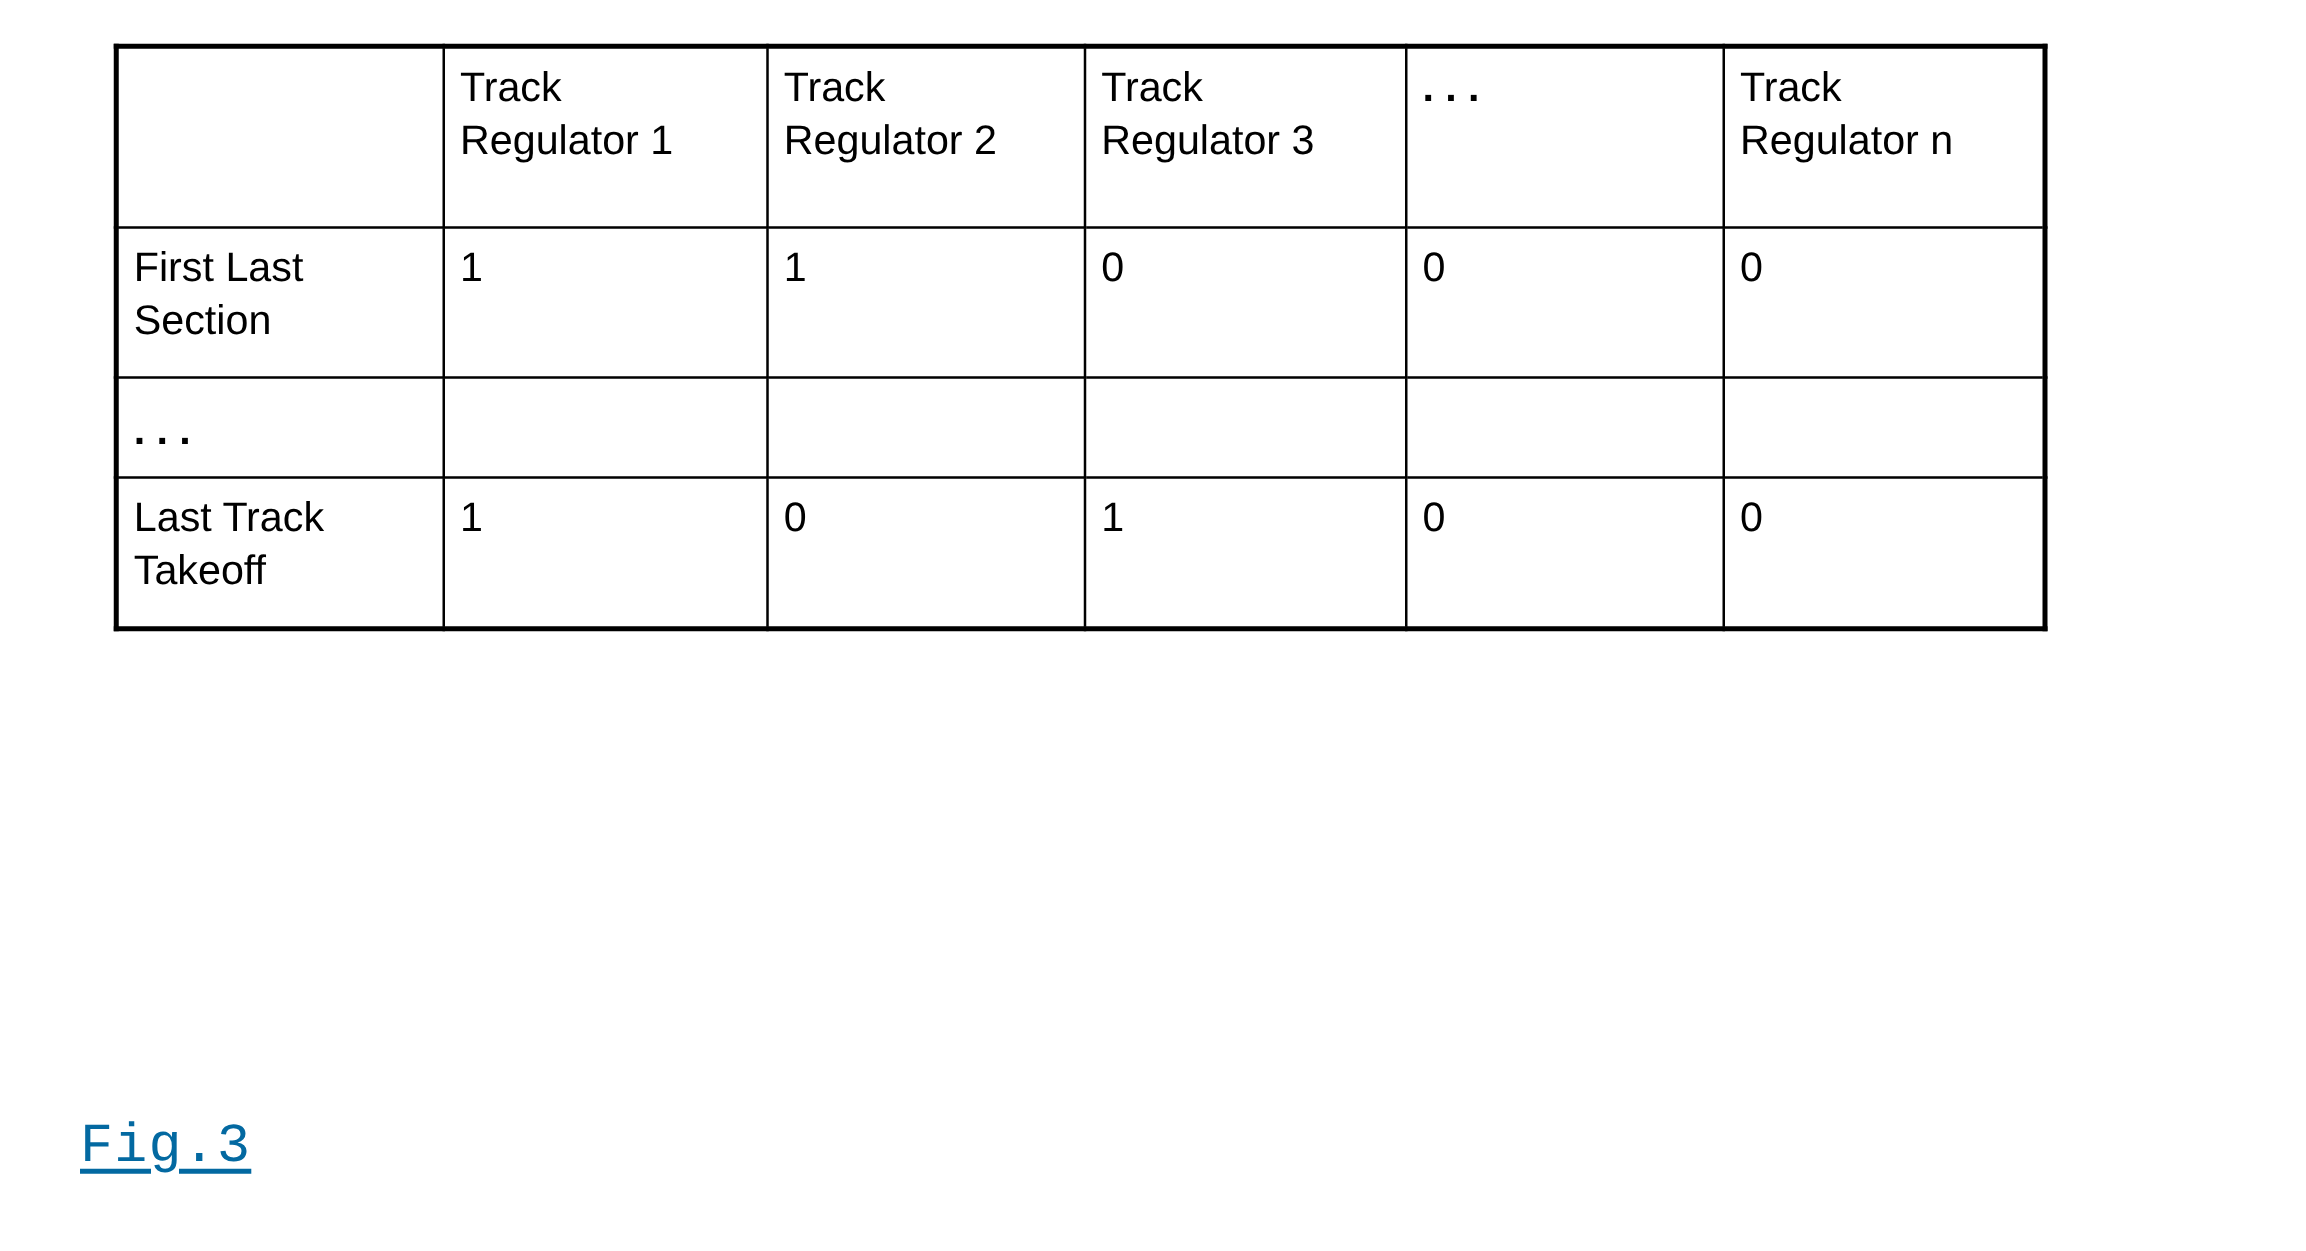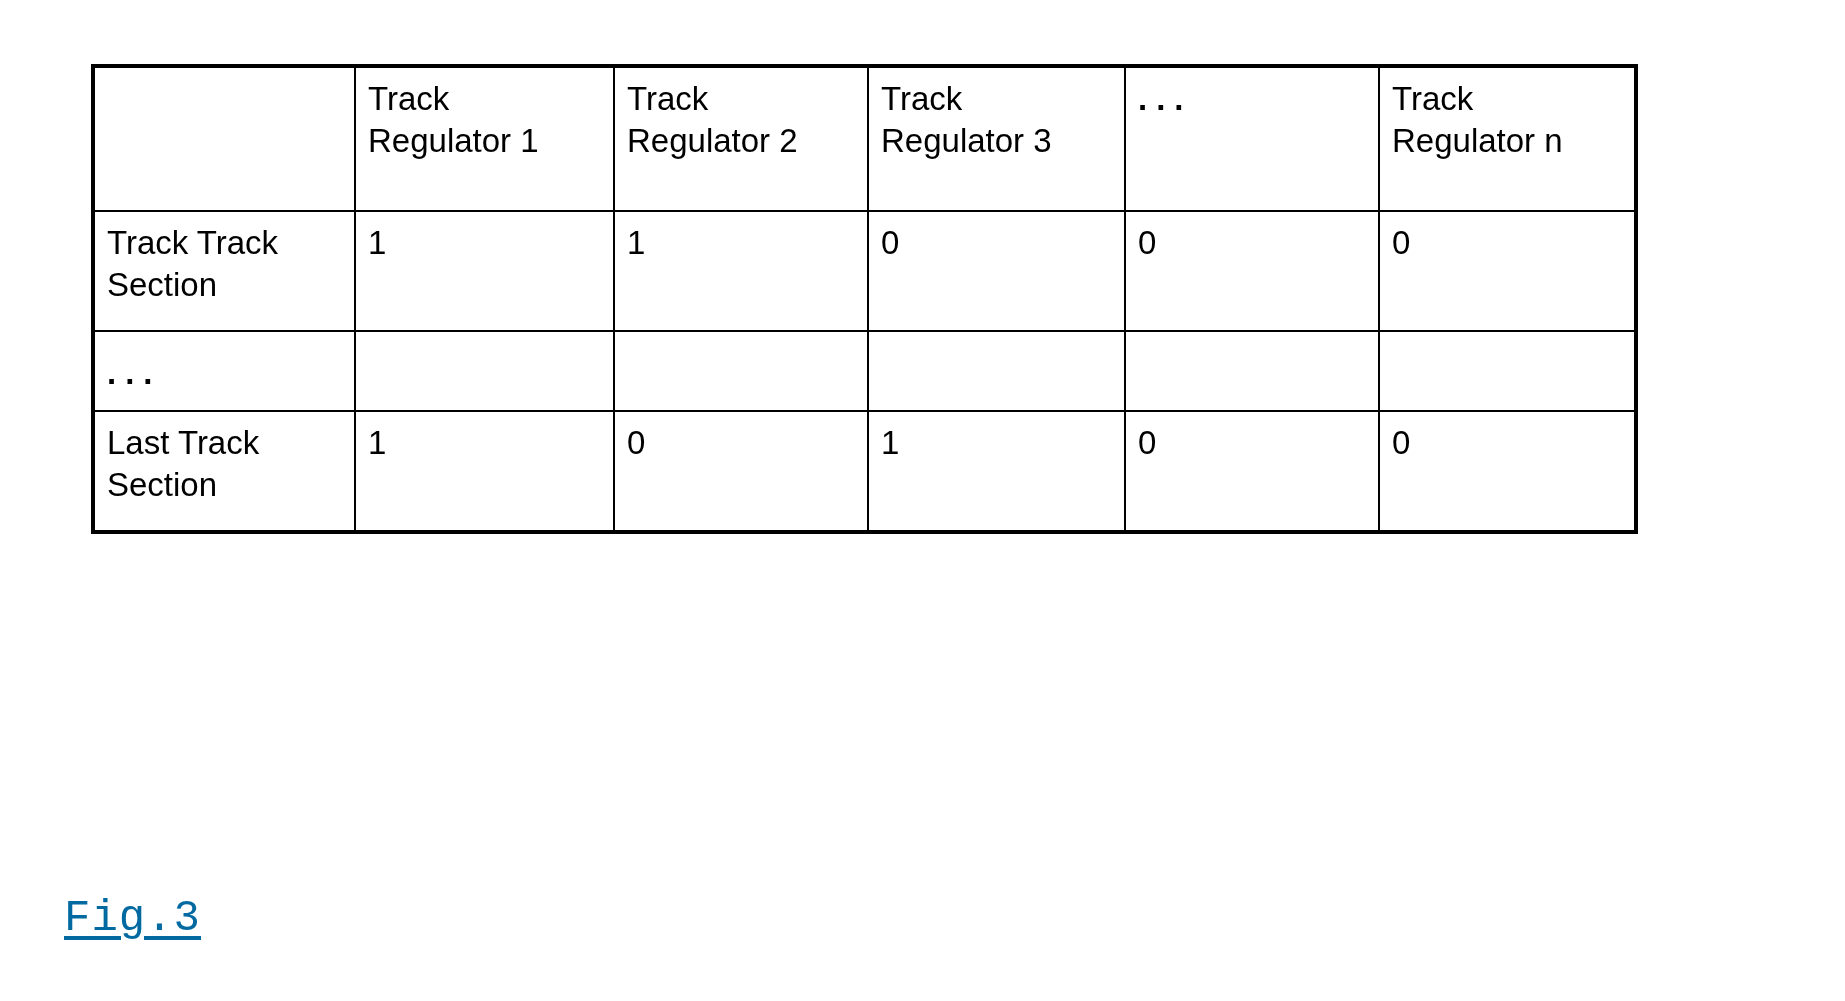--- a/index.html
+++ b/index.html
@@ -23,21 +23,21 @@
     top: 0;
     width: 1845px;
     height: 1001px;
     background: #ffffff;
   }
 
   
   .table-wrap {
     position: absolute;
     left: 63px;
-    top: 64px;
+    top: 35px;
     width: 1457px;
     padding-left: 28px;
   }
 
   table.matrix {
     border-collapse: collapse;
     table-layout: fixed;
     width: 1457px;
     background: #ffffff;
     border: 4px solid #000000;
@@ -135,21 +135,21 @@
             <span class="dots">...</span>
           </td>
           <td class="col-rn">
             <span class="cell-text">Track
 Regulator n</span>
           </td>
         </tr>
 
         <tr class="row-tall">
           <td class="col-label">
-            <span class="cell-text">Track Track
+            <span class="cell-text">First Last
 Section</span>
           </td>
           <td class="col-r1">
             <span class="cell-text">1</span>
           </td>
           <td class="col-r2">
             <span class="cell-text">1</span>
           </td>
           <td class="col-r3">
             <span class="cell-text">0</span>
@@ -181,21 +181,21 @@
             <span class="cell-text"></span>
           </td>
           <td class="col-rn">
             <span class="cell-text"></span>
           </td>
         </tr>
 
         <tr class="row-tall">
           <td class="col-label">
             <span class="cell-text">Last Track
-Section</span>
+Takeoff</span>
           </td>
           <td class="col-r1">
             <span class="cell-text">1</span>
           </td>
           <td class="col-r2">
             <span class="cell-text">0</span>
           </td>
           <td class="col-r3">
             <span class="cell-text">1</span>
           </td>

